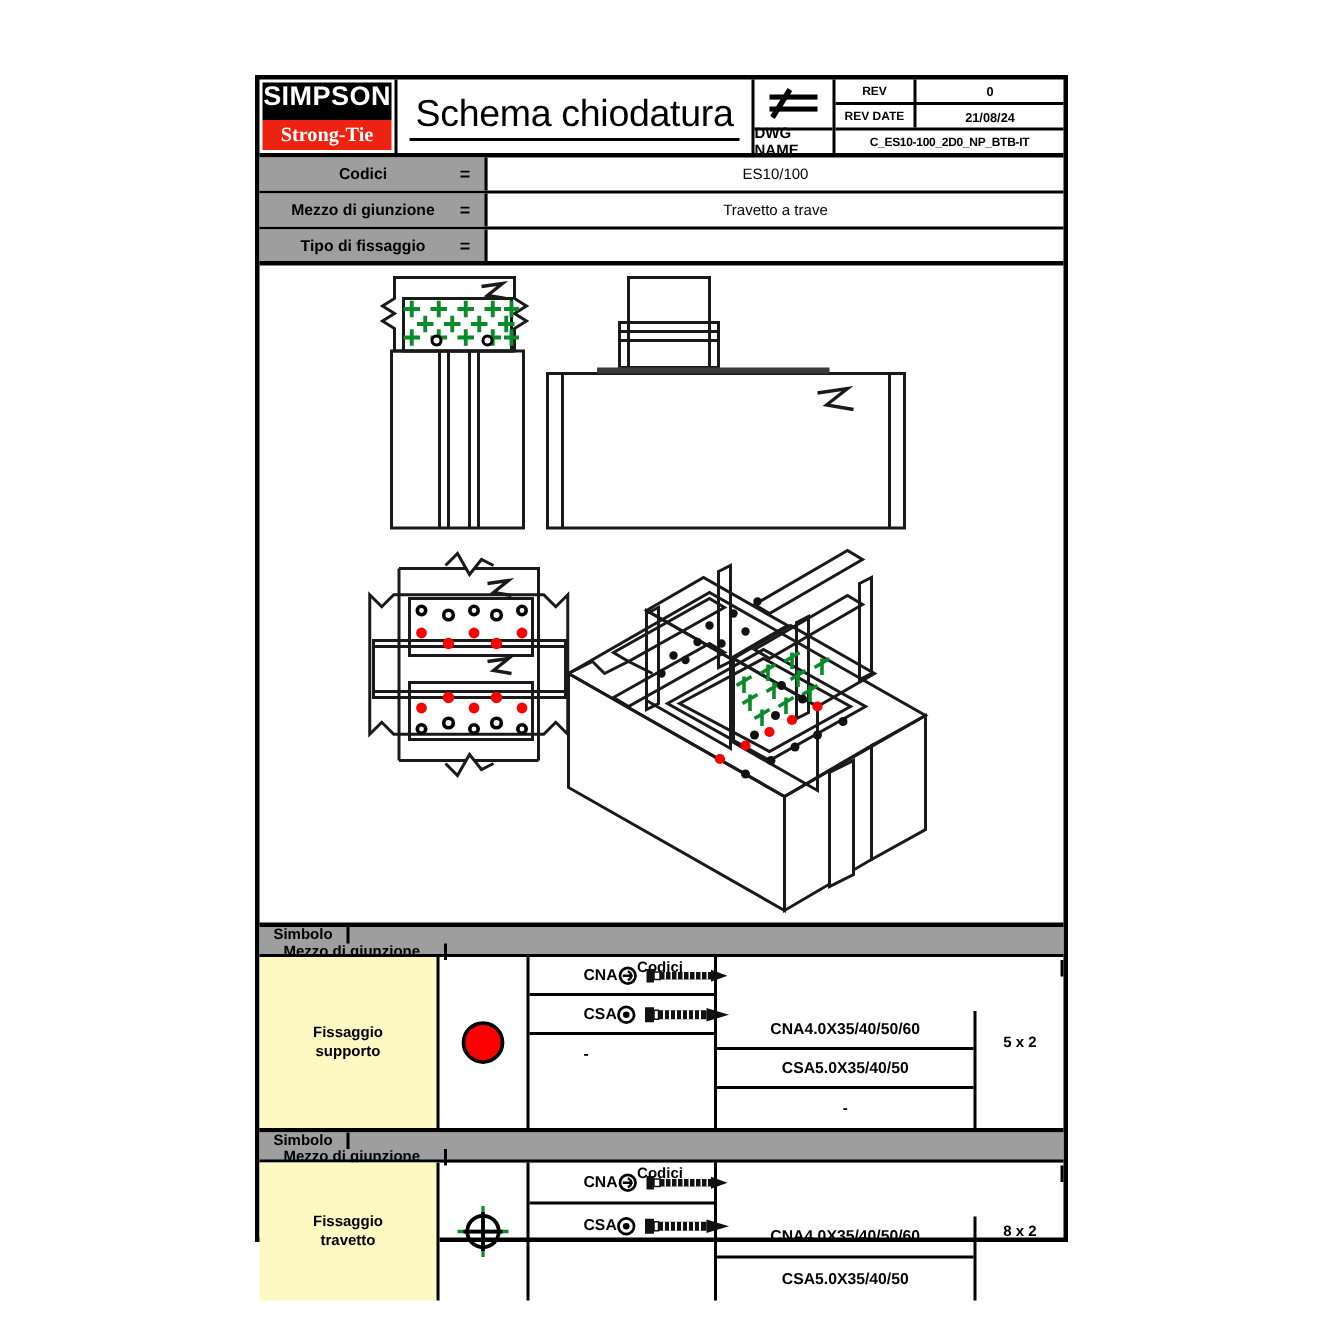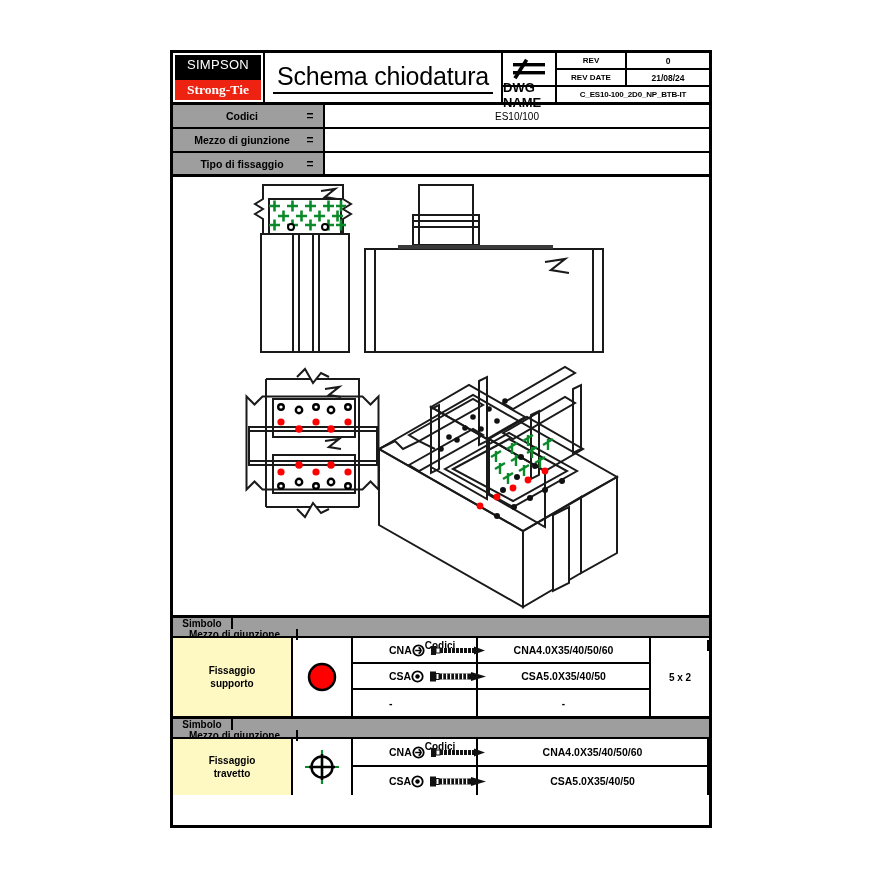--- a/index.html
+++ b/index.html
@@ -4,31 +4,31 @@
 <style>
   html,body{margin:0;padding:0;background:#ffffff;}
   body{width:880px;height:880px;font-family:"Liberation Sans",sans-serif;-webkit-font-smoothing:none;}
 
   .sheet{position:absolute;left:170px;top:50px;width:542px;height:778px;
          border:3px solid #000;box-sizing:border-box;background:#fff;}
 
   
   .titleblock{display:flex;height:52px;border-bottom:3px solid #000;box-sizing:border-box;}
   .logo-cell{width:92px;border-right:2px solid #000;box-sizing:border-box;padding:2px;display:flex;flex-direction:column;justify-content:center;}
-  .logo-top{background:#000;color:#fff;font-weight:normal;font-size:13px;text-align:center;letter-spacing:.3px;line-height:19px;height:36px;}
+  .logo-top{background:#000;color:#fff;font-weight:bold;font-size:18px;text-align:center;letter-spacing:.3px;line-height:19px;height:36px;}
   .logo-bot{background:#ee2211;color:#fff;font-weight:bold;font-size:13.5px;text-align:center;line-height:20px;height:20px;font-family:"Liberation Serif",serif;}
   .title-cell{flex:1;display:flex;align-items:center;justify-content:center;border-right:2px solid #000;box-sizing:border-box;}
   .title-cell .t{font-size:25px;font-weight:normal;border-bottom:2.5px solid #000;padding:0 4px 1px 4px;letter-spacing:-.2px;}
   .proj-cell{width:54px;border-right:2px solid #000;box-sizing:border-box;display:flex;flex-direction:column;}
   .proj-sym{flex:1;display:flex;align-items:center;justify-content:center;border-bottom:2px solid #000;box-sizing:border-box;}
-  .proj-lbl{height:15px;display:flex;align-items:center;justify-content:center;font-size:13px;font-weight:bold;}
+  .proj-lbl{height:15px;display:flex;align-items:center;justify-content:center;font-size:10px;font-weight:bold;}
   .rev-cell{width:152px;display:flex;flex-direction:column;box-sizing:border-box;}
   .rev-row{flex:1;display:flex;border-bottom:2px solid #000;box-sizing:border-box;}
   .rev-row:last-child{border-bottom:none;}
-  .rev-k{width:70px;display:flex;align-items:center;justify-content:center;font-size:8px;font-weight:bold;border-right:2px solid #000;box-sizing:border-box;}
+  .rev-k{width:54px;display:flex;align-items:center;justify-content:center;font-size:8px;font-weight:bold;border-right:2px solid #000;box-sizing:border-box;}
   .rev-v{flex:1;display:flex;align-items:center;justify-content:center;font-size:8.5px;font-weight:bold;}
   .dwg-v{font-size:8px;letter-spacing:-.2px;}
 
   
   .inforow{display:flex;height:24px;border-bottom:2px solid #000;box-sizing:border-box;}
   .inforow:nth-child(4){border-bottom:3px solid #000;}
   .info-lbl{width:152px;background:#9e9e9e;border-right:2px solid #000;box-sizing:border-box;
             display:flex;align-items:center;position:relative;}
   .info-lbl span.txt{flex:1;text-align:center;font-size:10.5px;font-weight:bold;padding-left:14px;}
   .info-lbl span.eq{width:26px;text-align:center;font-size:12px;font-weight:bold;}
@@ -43,21 +43,21 @@
 
   
   .legend{border-bottom:3px solid #000;box-sizing:border-box;}
   .legend:last-child{border-bottom:none;}
   .lg-head{display:flex;height:20px;background:#9e9e9e;border-bottom:2px solid #000;box-sizing:border-box;flex-direction:column;}
   .lg-body{display:flex;}
   .c-name{width:120px;background:#fef9c3;border-right:2px solid #000;box-sizing:border-box;
           display:flex;flex-direction:column;align-items:center;justify-content:center;font-size:10px;font-weight:bold;line-height:13px;}
   .c-sym{width:60px;border-right:2px solid #000;box-sizing:border-box;display:flex;align-items:center;justify-content:center;}
   .c-mez{width:125px;border-right:2px solid #000;box-sizing:border-box;}
-  .c-cod{flex:1;border-right:2px solid #000;box-sizing:border-box;}
+  .c-cod{flex:1;border-right:2px solid #000;box-sizing:border-box;margin-top:36px;}
   .c-qta{width:58px;box-sizing:border-box;display:flex;align-items:center;justify-content:center;font-size:10px;font-weight:bold;}
   .hd{display:flex;align-items:center;justify-content:center;font-size:10px;font-weight:bold;box-sizing:border-box;}
   .hd.b{border-right:2px solid #000;}
   .srow{display:flex;align-items:center;border-bottom:2px solid #000;box-sizing:border-box;padding-left:5px;}
   .srow:last-child{border-bottom:none;}
   .srow .code{font-size:10.5px;font-weight:bold;width:34px;margin-left:31px;}
   .srow .dot{width:22px;display:flex;justify-content:center;}
   .srow .pic{flex:1;display:flex;align-items:center;padding-left:4px;}
   .crow{display:flex;align-items:center;justify-content:center;border-bottom:2px solid #000;box-sizing:border-box;font-size:10.5px;font-weight:bold;}
   .crow:last-child{border-bottom:none;}
@@ -109,20 +109,21 @@
       <span class="eq">=</span>
     </div>
     <div class="info-v">ES10/100</div>
   </div>
 
   <div class="inforow">
     <div class="info-lbl">
       <span class="txt">Mezzo di giunzione</span>
       <span class="eq">=</span>
     </div>
+    <div class="info-v">Travetto a trave</div>
   </div>
 
   <div class="inforow">
     <div class="info-lbl">
       <span class="txt">Tipo di fissaggio</span>
       <span class="eq">=</span>
     </div>
   </div>
 
   <div class="draw">
@@ -471,16 +472,17 @@
                 </g>
               <path d="M43 2 L58 6.5 L43 11 Z" fill="#111"></path>
             </svg>
           </span>
         </div>
       </div>
       <div class="c-cod">
         <div class="crow">CNA4.0X35/40/50/60</div>
         <div class="crow">CSA5.0X35/40/50</div>
       </div>
+      <div class="c-qta">8 x 2</div>
     </div>
   </div>
 
 </div>
 
 </body></html>

